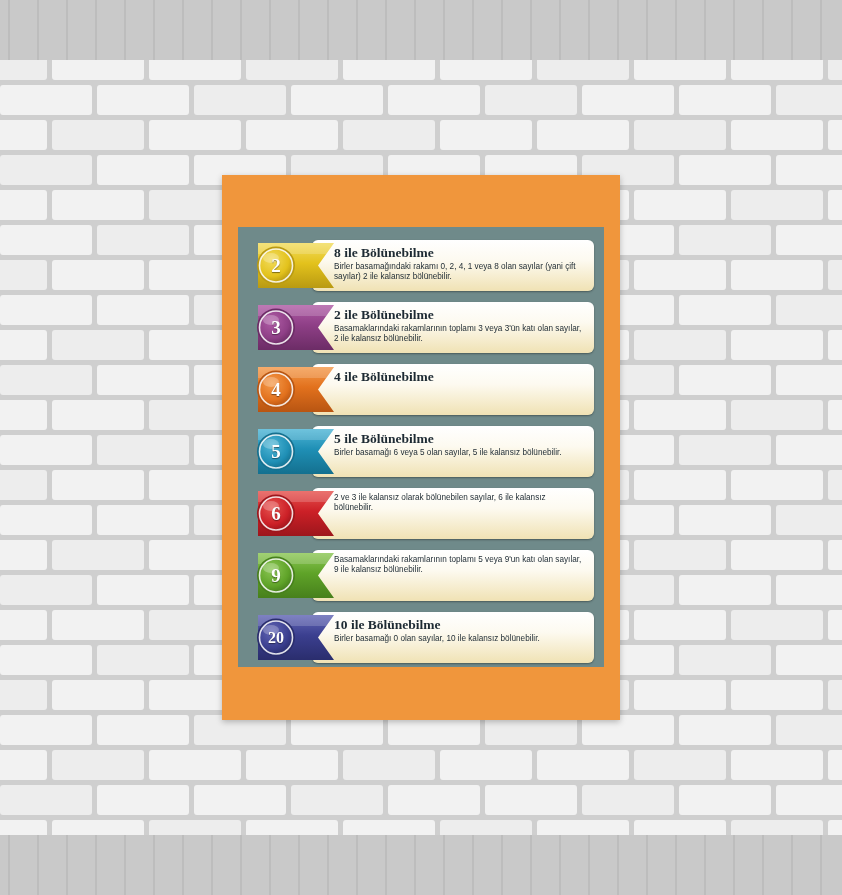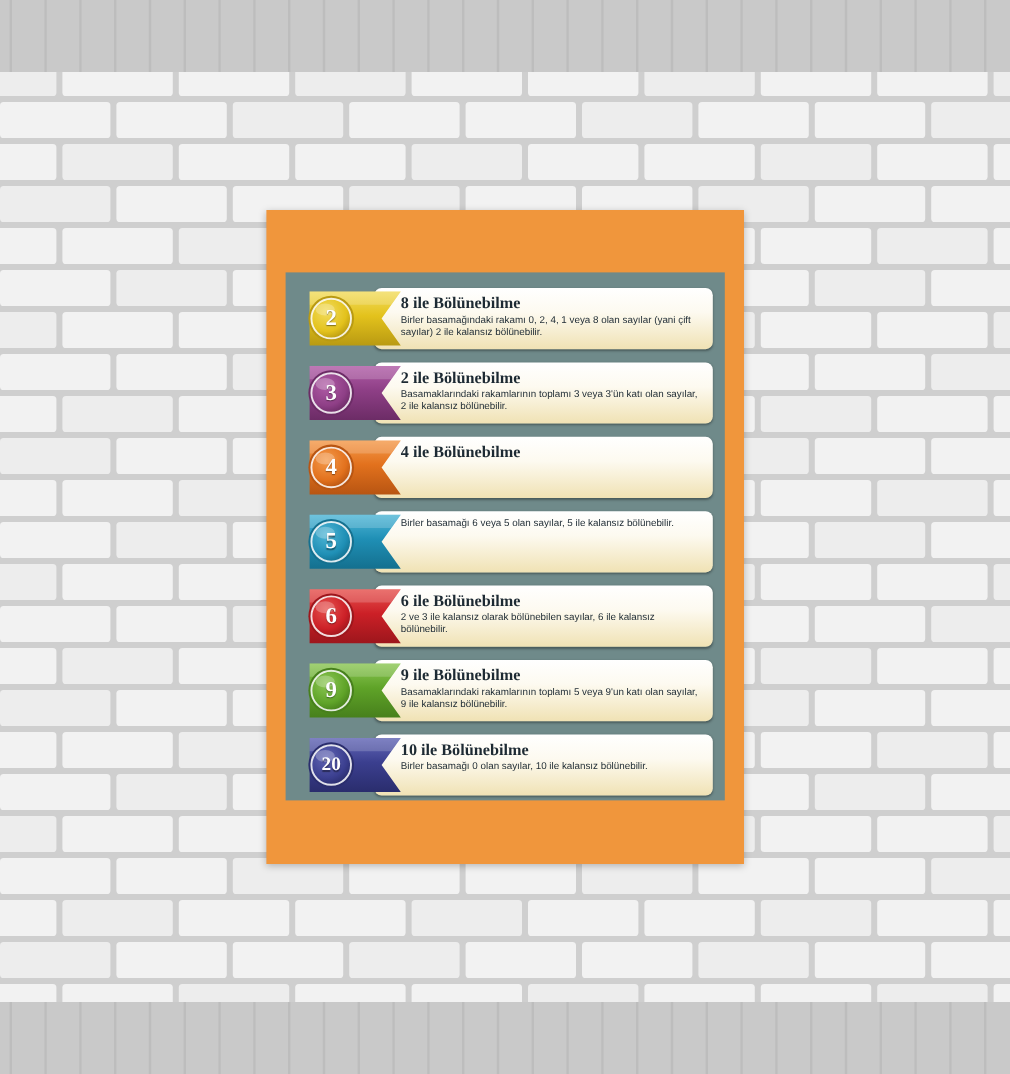--- a/index.html
+++ b/index.html
@@ -595,20 +595,21 @@
               <circle cx="28" cy="28.5" r="19" fill="#b85512"></circle>
               <circle cx="28" cy="28.5" r="16.5" fill="url(#b2)"></circle>
               <circle cx="28" cy="28.5" r="16.5" fill="none" stroke="#ffffff" stroke-width="1.6" opacity="0.85"></circle>
               <ellipse cx="23" cy="21" rx="8" ry="5" fill="#ffffff" opacity="0.25"></ellipse>
             </svg>
           </div>
           <div class="badge-num">4</div>
         </div>
         <div class="rule-row">
           <div class="rule-card">
+            <p class="rule-heading">5 ile Bölünebilme</p>
             <p class="rule-text">Birler basamağı 6 veya 5 olan sayılar, 5 ile kalansız bölünebilir.</p>
           </div>
           <div class="ribbon">
             <svg width="96" height="57" viewBox="0 0 96 57" xmlns="http://www.w3.org/2000/svg">
               <defs>
                 <linearGradient id="g3" x1="0" y1="0" x2="0" y2="1">
                   <stop offset="0%" stop-color="#4fb6d6"></stop>
                   <stop offset="45%" stop-color="#1f8fb5"></stop>
                   <stop offset="100%" stop-color="#14708f"></stop>
                 </linearGradient>
@@ -623,21 +624,20 @@
               <circle cx="28" cy="28.5" r="19" fill="#14708f"></circle>
               <circle cx="28" cy="28.5" r="16.5" fill="url(#b3)"></circle>
               <circle cx="28" cy="28.5" r="16.5" fill="none" stroke="#ffffff" stroke-width="1.6" opacity="0.85"></circle>
               <ellipse cx="23" cy="21" rx="8" ry="5" fill="#ffffff" opacity="0.25"></ellipse>
             </svg>
           </div>
           <div class="badge-num">5</div>
         </div>
         <div class="rule-row">
           <div class="rule-card">
-            <p class="rule-heading">6 ile Bölünebilme</p>
             <p class="rule-text">2 ve 3 ile kalansız olarak bölünebilen sayılar, 6 ile kalansız bölünebilir.</p>
           </div>
           <div class="ribbon">
             <svg width="96" height="57" viewBox="0 0 96 57" xmlns="http://www.w3.org/2000/svg">
               <defs>
                 <linearGradient id="g4" x1="0" y1="0" x2="0" y2="1">
                   <stop offset="0%" stop-color="#e6534f"></stop>
                   <stop offset="45%" stop-color="#cc2027"></stop>
                   <stop offset="100%" stop-color="#9d161c"></stop>
                 </linearGradient>
@@ -652,21 +652,20 @@
               <circle cx="28" cy="28.5" r="19" fill="#9d161c"></circle>
               <circle cx="28" cy="28.5" r="16.5" fill="url(#b4)"></circle>
               <circle cx="28" cy="28.5" r="16.5" fill="none" stroke="#ffffff" stroke-width="1.6" opacity="0.85"></circle>
               <ellipse cx="23" cy="21" rx="8" ry="5" fill="#ffffff" opacity="0.25"></ellipse>
             </svg>
           </div>
           <div class="badge-num">6</div>
         </div>
         <div class="rule-row">
           <div class="rule-card">
-            <p class="rule-heading">9 ile Bölünebilme</p>
             <p class="rule-text">Basamaklarındaki rakamlarının toplamı 5 veya 9'un katı olan sayılar, 9 ile kalansız bölünebilir.</p>
           </div>
           <div class="ribbon">
             <svg width="96" height="57" viewBox="0 0 96 57" xmlns="http://www.w3.org/2000/svg">
               <defs>
                 <linearGradient id="g5" x1="0" y1="0" x2="0" y2="1">
                   <stop offset="0%" stop-color="#8cc755"></stop>
                   <stop offset="45%" stop-color="#5fa328"></stop>
                   <stop offset="100%" stop-color="#47801c"></stop>
                 </linearGradient>

